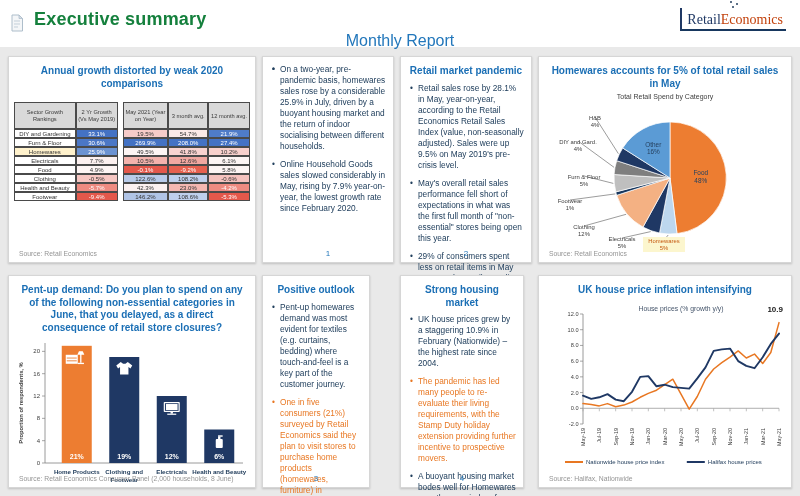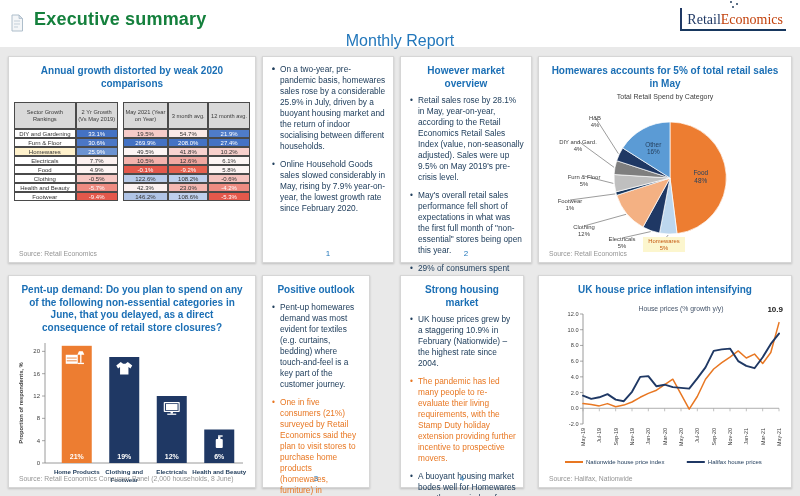--- a/index.html
+++ b/index.html
@@ -132,21 +132,21 @@
     <section class="card" style="left:262px;top:56px;width:132px;height:207px;">
       <ul class="bullets" id="bul-indoor">
           <li class="bullet"><span class="marker">•</span></li>
           <li class="bullet"><span class="marker">•</span><span class="btext">On a two-year, pre-pandemic basis, homewares sales rose by a considerable 25.9% in July, driven by a buoyant housing market and the return of indoor socialising between different households.</span></li>
           <li class="bullet"><span class="marker">•</span><span class="btext">Online Household Goods sales slowed considerably in May, rising by 7.9% year-on-year, the lowest growth rate since February 2020.</span></li>
         </ul>
       <div class="pagenum">1</div>
     </section>
 
     <section class="card" style="left:400px;top:56px;width:132px;height:207px;">
-      <h2 class="ctitle">However market overview</h2>
+      <h2 class="ctitle">Retail market pandemic</h2>
       <ul class="bullets" id="bul-retail">
           <li class="bullet"><span class="marker">•</span><span class="btext">Retail sales rose by 28.1% in May, year-on-year, according to the Retail Economics Retail Sales Index (value, non-seasonally adjusted). Sales were up 9.5% on May 2019's pre-crisis level.</span></li>
           <li class="bullet"><span class="marker">•</span><span class="btext">May's overall retail sales performance fell short of expectations in what was the first full month of "non-essential" stores being open this year.</span></li>
           <li class="bullet"><span class="marker">•</span><span class="btext">29% of consumers spent less on retail items in May compared to April as a direct impact of hospitality reopening (Retail Economics research).</span></li>
         </ul>
       <div class="pagenum">2</div>
     </section>
 
     <section class="card" style="left:538px;top:56px;width:254px;height:207px;">
       <h2 class="ctitle">Homewares accounts for 5% of total retail sales in May</h2>

